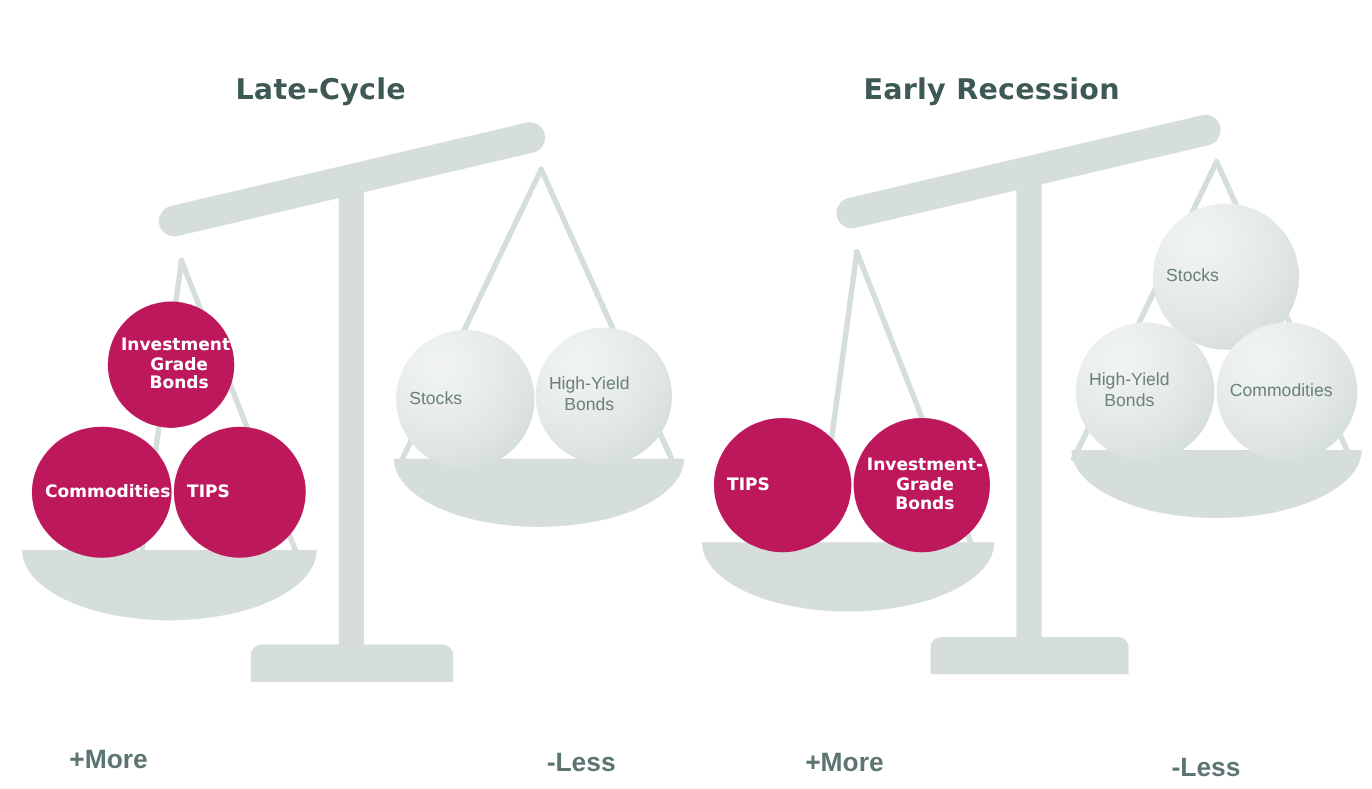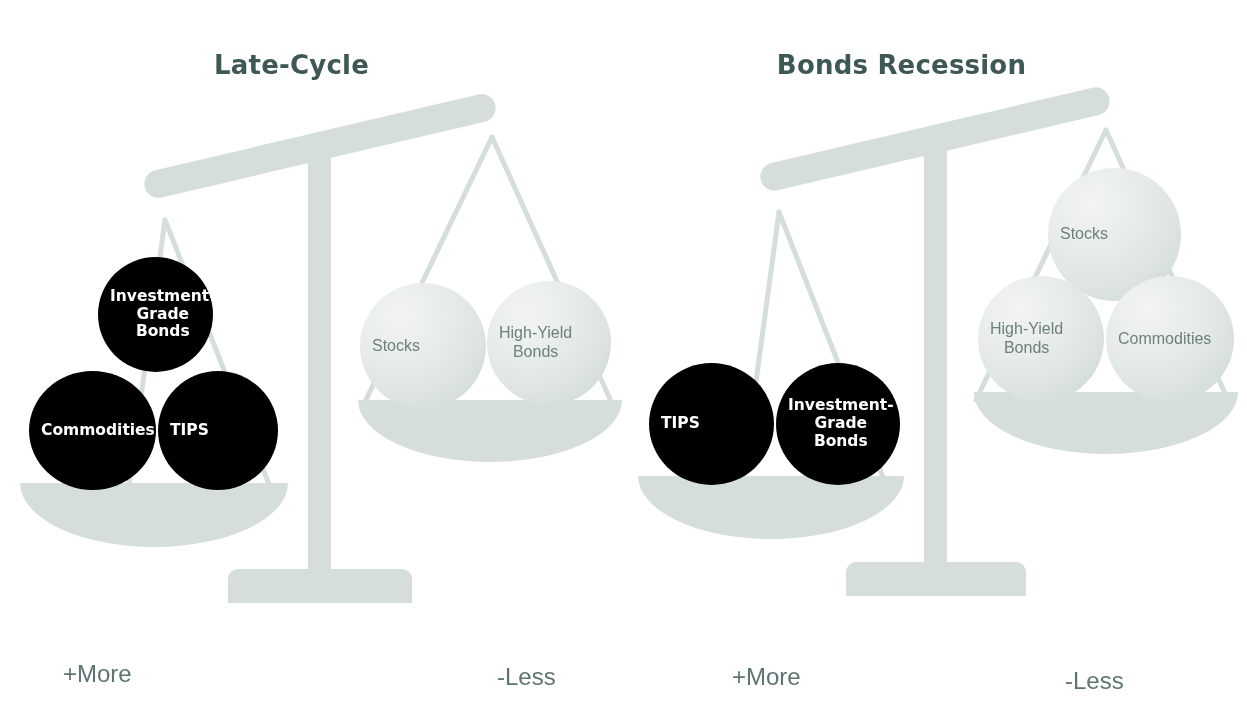--- a/index.html
+++ b/index.html
@@ -3,21 +3,21 @@
 <meta charset="utf-8">
 <style>
   html,body{margin:0;padding:0;}
   body{
     width:1247px;height:717px;
     background:#ffffff;
     font-family:"Liberation Sans", sans-serif;
     overflow:hidden;
     position:relative;
   }
-  .stage{position:absolute;inset:0;}
+  .stage{position:absolute;inset:0;margin-top:17px;}
 
   .panel{position:absolute;top:0;width:623px;height:717px;}
   .panel.left{left:0;}
   .panel.right{left:624px;}
 
   .panel-title{
     position:absolute;
     top:50px;
     width:100%;
     text-align:center;
@@ -38,42 +38,42 @@
     position:absolute;
     border-radius:50%;
     display:flex;
     align-items:center;
     justify-content:flex-start;
     text-align:center;
     box-sizing:border-box;
     line-height:1.16;
   }
   .ball.teal{
-    background:#000000;
+    background:#be185d;
     color:#ffffff;
     font-weight:bold;
     font-size:15.5px;
     font-family:"DejaVu Sans", sans-serif;
   }
   .ball.grey{
     background:radial-gradient(circle at 32% 26%, #f1f4f3 0%, #e7ecea 38%, #dde4e1 64%, #ccd6d2 100%);
     color:#6c817c;
     font-weight:normal;
     font-size:16px;
     font-family:"Liberation Sans", sans-serif;
   }
   .ball span{display:block;padding:0 6px;}
 
   
   .axis-label{
     position:absolute;
     font-size:24px;
     color:#5d7572;
     font-family:"Liberation Sans", sans-serif;
-    font-weight:normal;
+    font-weight:bold;
     white-space:nowrap;
   }
 </style>
 </head>
 <body>
 
 <div class="stage">
 
   <div class="panel left">
 
@@ -136,21 +136,21 @@
         <span>Bonds</span>
       </span>
     </div>
 
     <div class="axis-label" style="left:63px;top:660px;">+More</div>
     <div class="axis-label" style="left:497px;top:663px;">-Less</div>
   </div>
 
   <div class="panel right">
 
-    <div class="panel-title">Bonds Recession</div>
+    <div class="panel-title">Early Recession</div>
 
     <svg class="scale-svg" viewBox="0 0 623 640">
 
       <g stroke="#d5dedb" stroke-width="5" fill="none" stroke-linecap="round">
         <path d="M155 212 L118 485"></path>
         <path d="M155 212 L262 485"></path>
       </g>
 
       <g stroke="#d5dedb" stroke-width="5" fill="none" stroke-linecap="round">
         <path d="M482 130 L352 400"></path>

